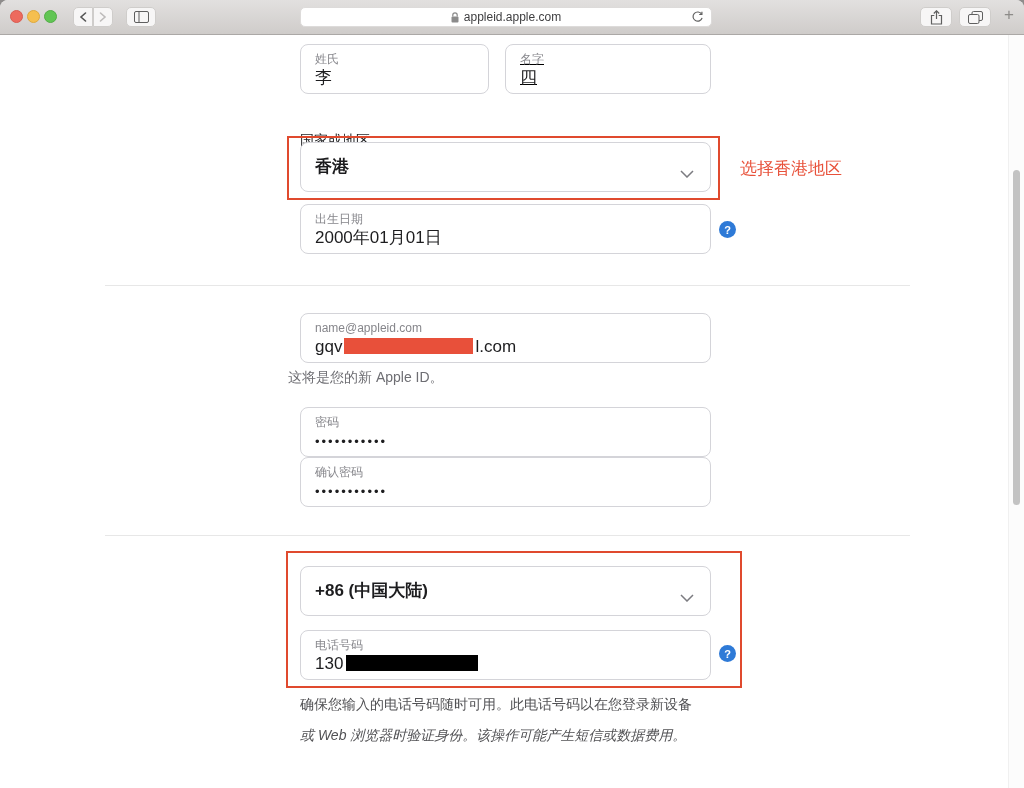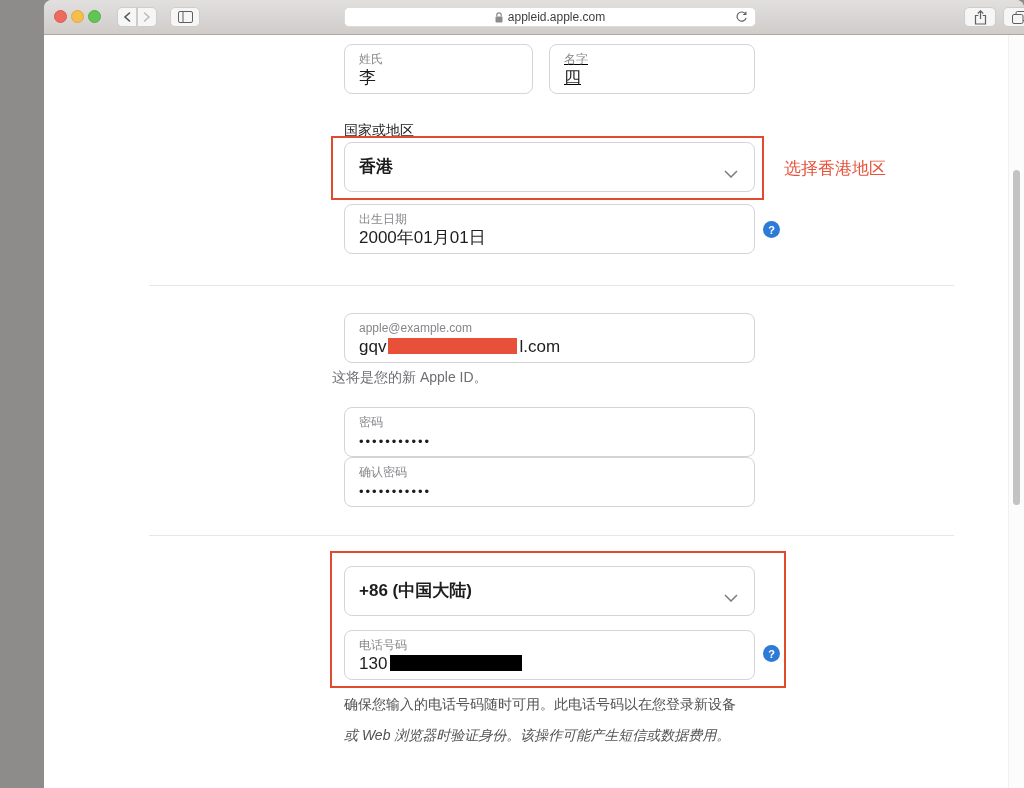--- a/index.html
+++ b/index.html
@@ -1,20 +1,20 @@
 <!DOCTYPE html>
 <html><head>
 <meta charset="utf-8">
 <style>
   html,body{margin:0;padding:0;}
   body{
     width:1024px;height:788px;position:relative;background:#8e8c8b;
     font-family:"Liberation Sans","DejaVu Sans",sans-serif;overflow:hidden;
   }
-  .window{position:absolute;inset:0;background:#e5e5e5;border-radius:8px 8px 0 0;overflow:hidden;margin-left:44px;}
+  .window{position:absolute;inset:0;background:#e5e5e5;border-radius:8px 8px 0 0;overflow:hidden;}
   
   .chrome{position:absolute;top:0;left:0;right:0;height:34px;
     background:linear-gradient(#e2e0df,#cfccca);border-bottom:1px solid #aba8a6;}
   .tl{position:absolute;top:10px;width:11px;height:11px;border-radius:50%;}
   .tl.close{left:10px;background:#ed6a5e;border:0.5px solid #d95b50;}
   .tl.min{left:27px;background:#f5bf4f;border:0.5px solid #dfa93c;}
   .tl.zoom{left:44px;background:#61c554;border:0.5px solid #52ad46;}
   .chrome-btn{position:absolute;top:7px;height:20px;background:#f7f6f6;border:1px solid #cfcdcb;
     border-radius:5px;display:flex;align-items:center;justify-content:center;box-sizing:border-box;}
   .btn-back{left:73px;width:20px;border-radius:5px 0 0 5px;}
@@ -110,21 +110,21 @@
 
     <div class="field" style="left:300px;top:9px;width:189px;">
       <span class="flabel">姓氏</span>
       <span class="fvalue">李</span>
     </div>
     <div class="field" style="left:505px;top:9px;width:206px;text-decoration:underline;">
       <span class="flabel">名字</span>
       <span class="fvalue">四</span>
     </div>
 
-    <div class="plain-label" style="left:300px;top:87px;">国家或地区</div>
+    <div class="plain-label" style="left:300px;top:97px;">国家或地区</div>
     <div class="field select" style="left:300px;top:107px;width:411px;">
       <span class="fvalue">香港</span>
       <span class="chev">
         <svg width="14" height="8" viewBox="0 0 14 8">
             <path d="M1 1 L7 7 L13 1" fill="none" stroke="#7b7b80" stroke-width="1.5"></path>
           </svg>
       </span>
     </div>
     <div class="ann-rect" style="left:287px;top:101px;width:433px;height:64px;"></div>
     <div class="ann-text" style="left:740px;top:122px;">选择香港地区</div>
@@ -133,21 +133,21 @@
       <span class="flabel">出生日期</span>
       <span class="fvalue">2000年01月01日</span>
     </div>
     <div class="help" style="left:719px;top:186px;">
       <span>?</span>
     </div>
 
     <div class="divider" style="top:250px;"></div>
 
     <div class="field" style="left:300px;top:278px;width:411px;">
-      <span class="flabel">apple@example.com</span>
+      <span class="flabel">name@appleid.com</span>
       <span class="fvalue"><span>gqv</span><span class="redact-red"></span><span>l.com</span></span>
     </div>
     <div class="note" style="left:288px;top:334px;color:#6e6e73;">这将是您的新 Apple ID。</div>
 
     <div class="field" style="left:300px;top:372px;width:411px;">
       <span class="flabel">密码</span>
       <span class="fvalue" style="font-size:13px;letter-spacing:2px;line-height:20px;margin-top:3px;">•••••••••••</span>
     </div>
     <div class="field" style="left:300px;top:422px;width:411px;">
       <span class="flabel">确认密码</span>

